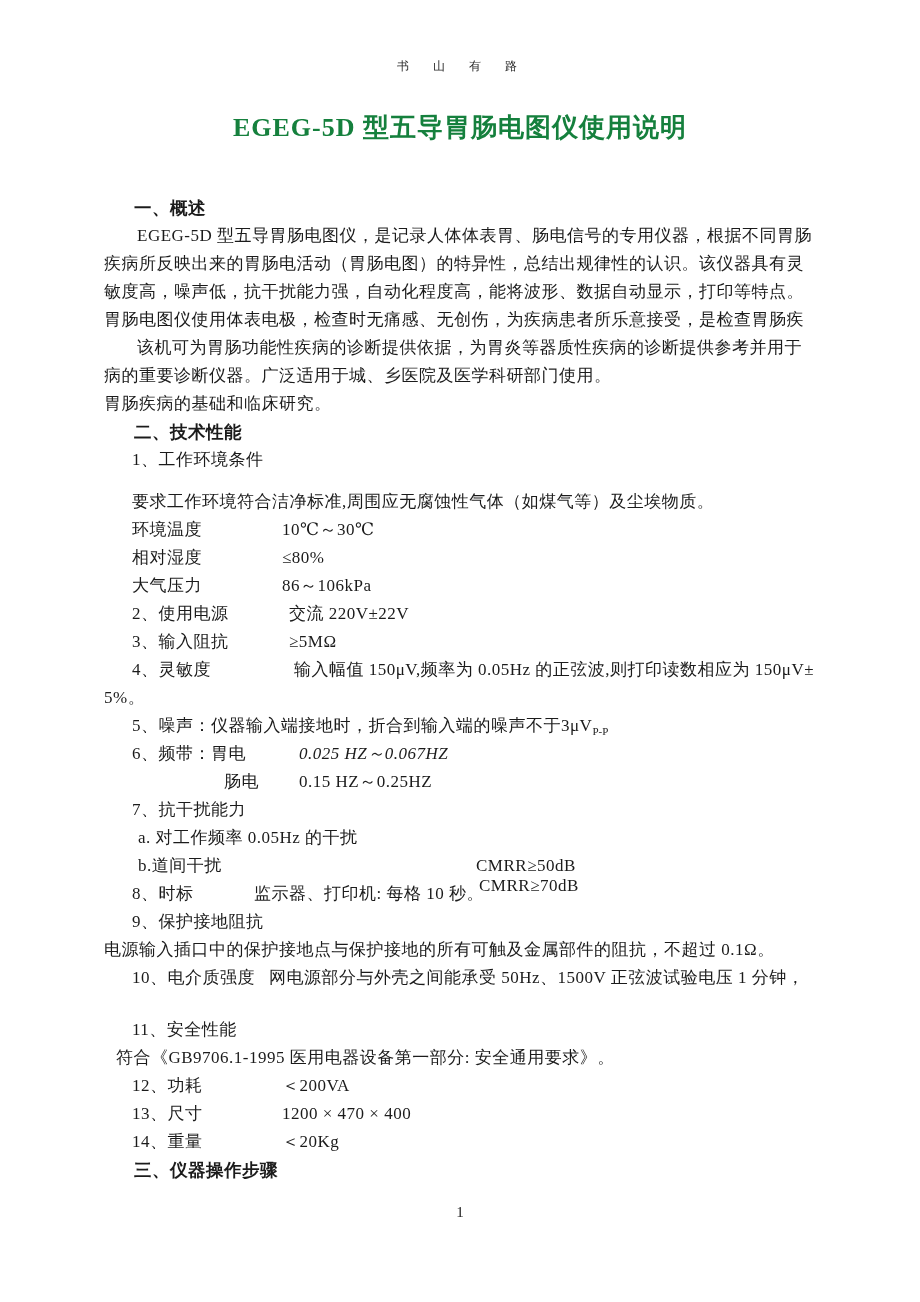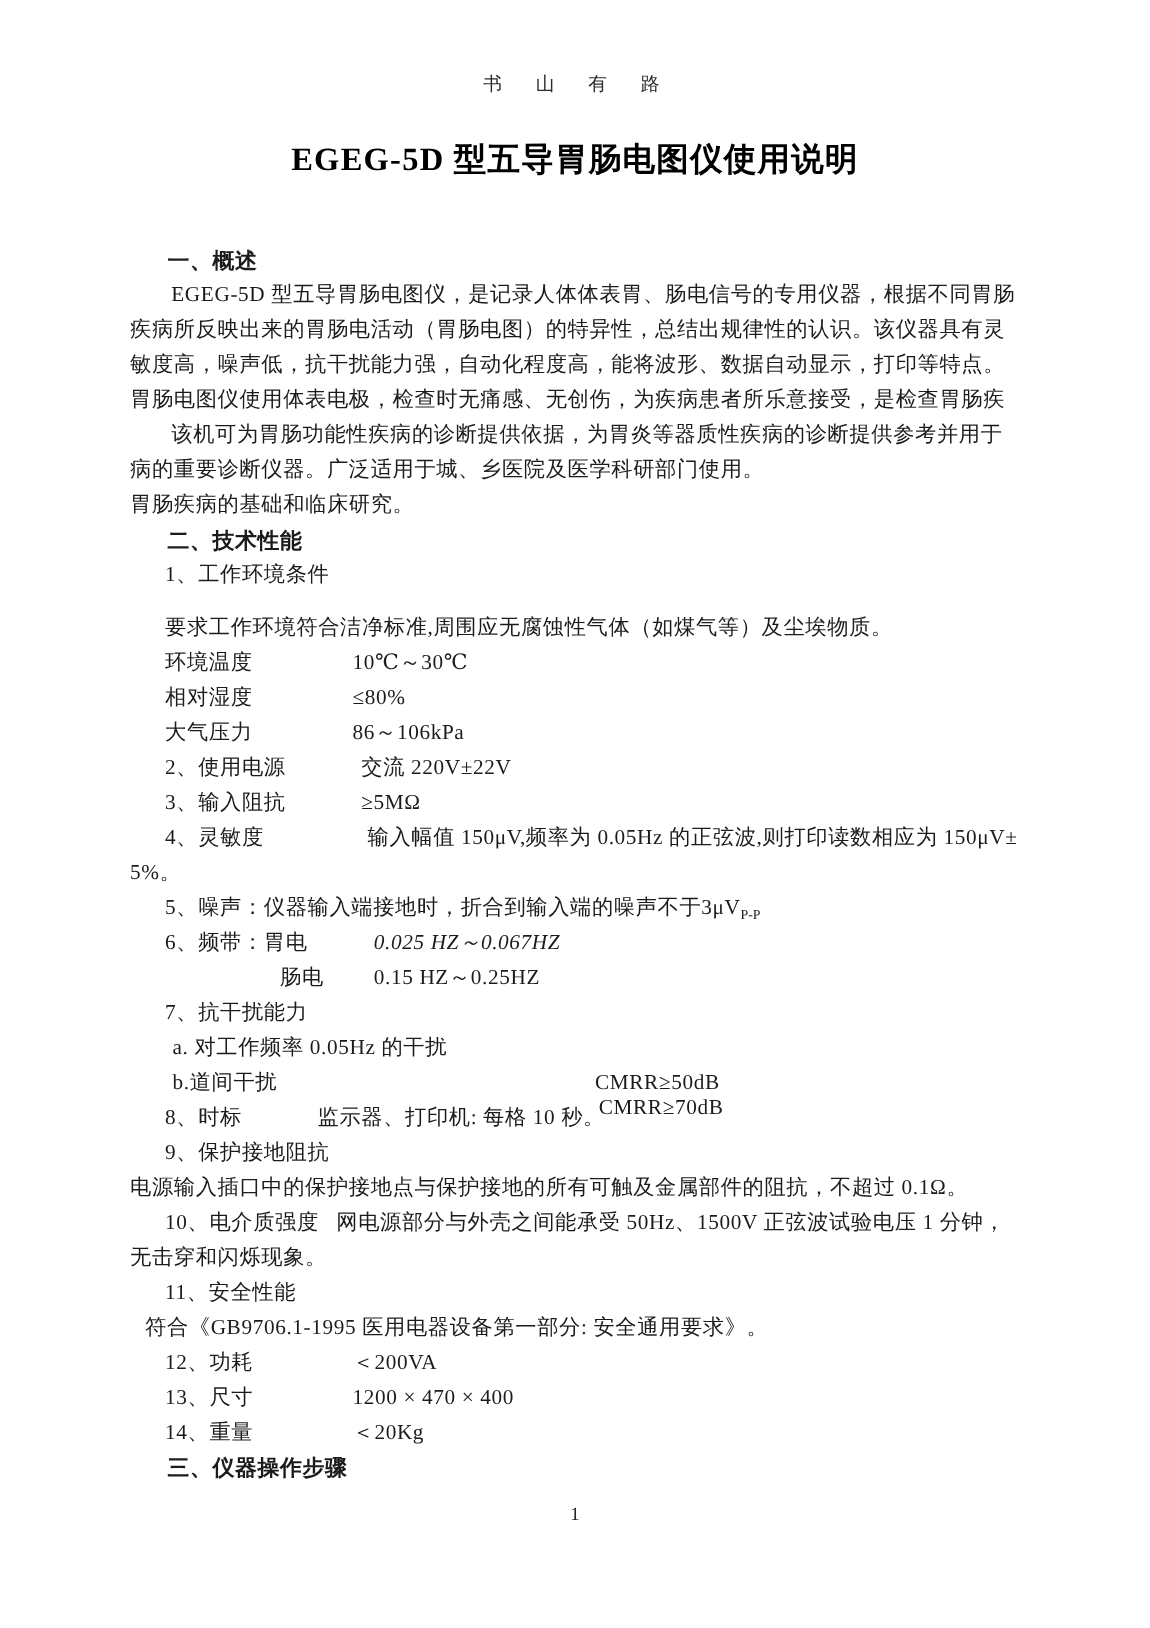--- a/index.html
+++ b/index.html
@@ -5,25 +5,25 @@
   html,body{margin:0;padding:0;}
   body{
     width:920px;height:1302px;
     background:#ffffff;color:#1b1b1b;
     font-family:"Liberation Serif","DejaVu Serif",serif;
     position:relative;overflow:hidden;
   }
   .page{position:absolute;inset:0;background:#ffffff;}
   .doc-header{
     position:absolute;top:58px;left:0;width:100%;
-    text-align:center;font-size:15px;letter-spacing:6px;color:#2a2a2a;
+    text-align:center;font-size:12px;letter-spacing:6px;color:#2a2a2a;
   }
   .doc-title{
     position:absolute;top:110px;left:0;width:100%;
-    text-align:center;font-size:26px;font-weight:bold;color:#000000;
+    text-align:center;font-size:26px;font-weight:bold;color:#15803d;
     letter-spacing:1px;
   }
   .content{
     position:absolute;left:104px;top:194px;width:762px;
   }
   .line{
     position:relative;height:28px;line-height:28px;
     font-size:17px;letter-spacing:0.5px;white-space:pre;
   }
   .line.heading{font-weight:bold;font-size:17.5px;}
@@ -62,22 +62,21 @@
       <div class="line body" style="padding-left: 28px;"><span>5、噪声：仪器输入端接地时，折合到输入端的噪声不于3μV</span><sub>P-P</sub></div>
       <div class="line kv" style="padding-left: 28px;"><span>6、频带：胃电</span><span class="val" style="left: 195px; font-style: italic;">0.025 HZ～0.067HZ</span></div>
       <div class="line kv" style="padding-left: 120px;"><span>肠电</span><span class="val" style="left: 195px;">0.15 HZ～0.25HZ</span></div>
       <div class="line body" style="padding-left: 28px;"><span>7、抗干扰能力</span></div>
       <div class="line kv" style="padding-left: 34px;"><span>a. 对工作频率 0.05Hz 的干扰</span><span class="val" style="left: 375px; margin-top: 48px;">CMRR≥70dB</span></div>
       <div class="line kv" style="padding-left: 34px;"><span>b.道间干扰</span><span class="val" style="left: 372px;">CMRR≥50dB</span></div>
       <div class="line kv" style="padding-left: 28px;"><span>8、时标</span><span class="val" style="left: 150px;">监示器、打印机: 每格 10 秒。</span></div>
       <div class="line body" style="padding-left: 28px;"><span>9、保护接地阻抗</span></div>
       <div class="line body"><span>电源输入插口中的保护接地点与保护接地的所有可触及金属部件的阻抗，不超过 0.1Ω。</span></div>
       <div class="line kv" style="padding-left: 28px;"><span>10、电介质强度</span><span class="val" style="left: 165px;">网电源部分与外壳之间能承受 50Hz、1500V 正弦波试验电压 1 分钟，</span></div>
-      <div class="line body"><span>无击穿和闪烁现象。</span></div>
-      <div class="line body" style="padding-left: 28px;"><span>11、安全性能</span></div>
+      <div class="line body" style="padding-left: 28px; margin-top: 24px;"><span>11、安全性能</span></div>
       <div class="line body" style="padding-left: 12px;"><span>符合《GB9706.1-1995 医用电器设备第一部分: 安全通用要求》。</span></div>
       <div class="line kv" style="padding-left: 28px;"><span>12、功耗</span><span class="val" style="left: 178px;">＜200VA</span></div>
       <div class="line kv" style="padding-left: 28px;"><span>13、尺寸</span><span class="val" style="left: 178px;">1200 × 470 × 400</span></div>
       <div class="line kv" style="padding-left: 28px;"><span>14、重量</span><span class="val" style="left: 178px;">＜20Kg</span></div>
       <div class="line heading" style="padding-left: 30px;"><span>三、仪器操作步骤</span></div>
     </div>
   <div class="page-number">1</div>
 </div>
 
 </body></html>

